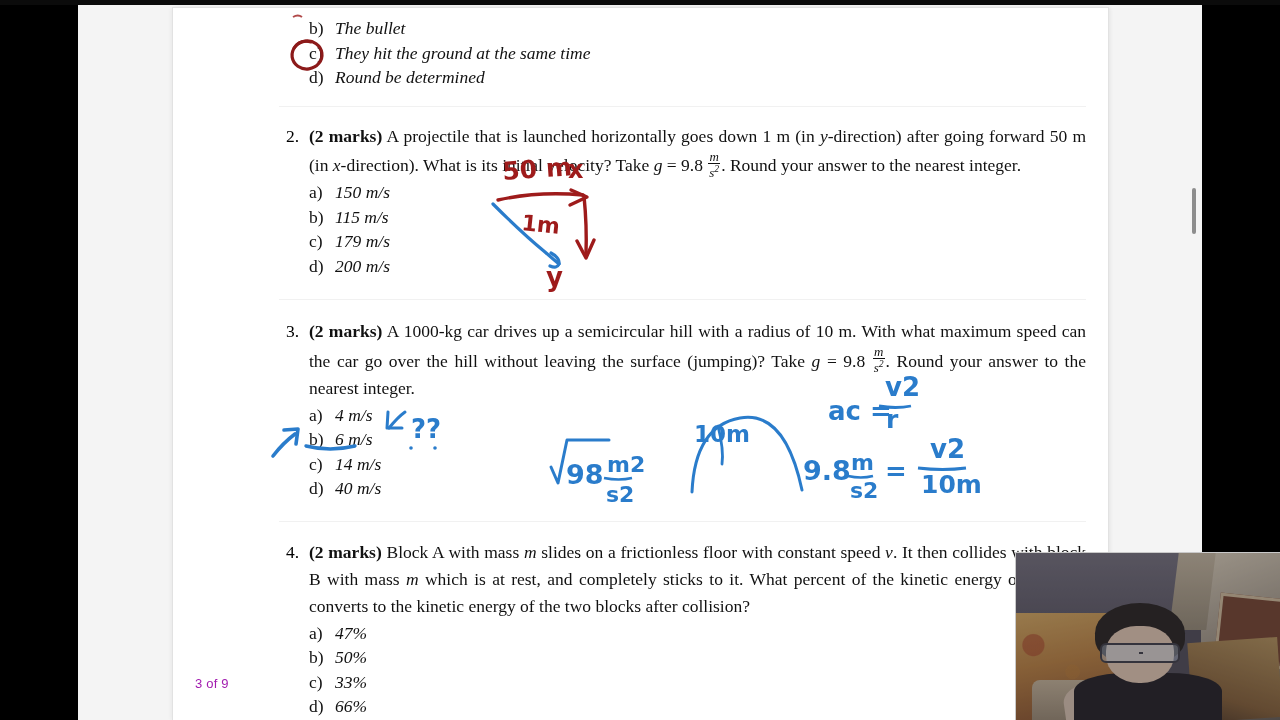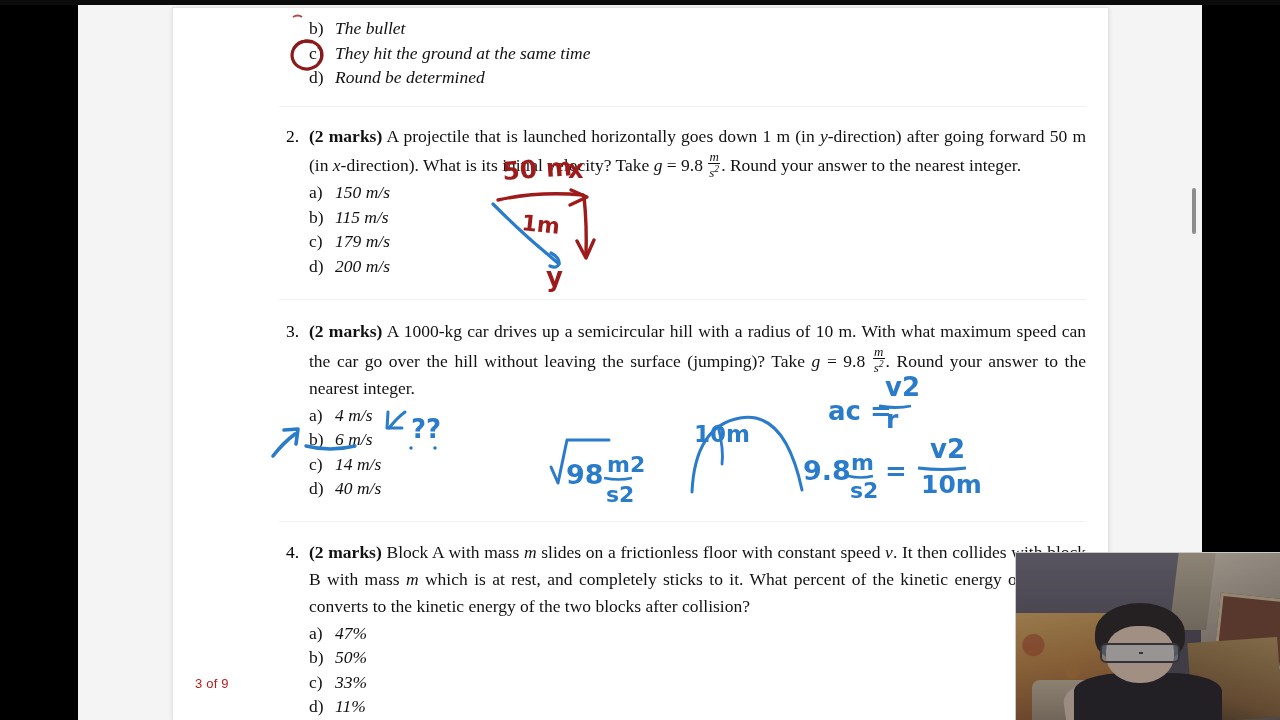--- a/index.html
+++ b/index.html
@@ -121,21 +121,21 @@
   .frac .num { display: block; padding: 0 1px; }
   .frac .den { display: block; border-top: 1px solid #111; padding: 0 1px; }
   .frac sup { font-size: .75em; }
 
   
   #pagenum {
     position: absolute;
     left: 22px; top: 668px;
     font-family: "Liberation Sans", sans-serif;
     font-size: 13px;
-    color: #b91c1c;
+    color: #a21caf;
     letter-spacing: .2px;
   }
 
   
   #scroll-thumb {
     position: absolute;
     left: 1114px; top: 183px;
     width: 4px; height: 46px;
     background: #7a7a7a;
     border-radius: 2px;
@@ -354,21 +354,21 @@
                 <div class="opt">
                   <div class="opt-letter">b)</div>
                   <div class="opt-text">50%</div>
                 </div>
                 <div class="opt">
                   <div class="opt-letter">c)</div>
                   <div class="opt-text">33%</div>
                 </div>
                 <div class="opt">
                   <div class="opt-letter">d)</div>
-                  <div class="opt-text">11%</div>
+                  <div class="opt-text">66%</div>
                 </div>
               </div>
             </div>
           </div>
         </div>
 
       </div>
 
       <svg class="ink" viewBox="0 0 935 712">
 

